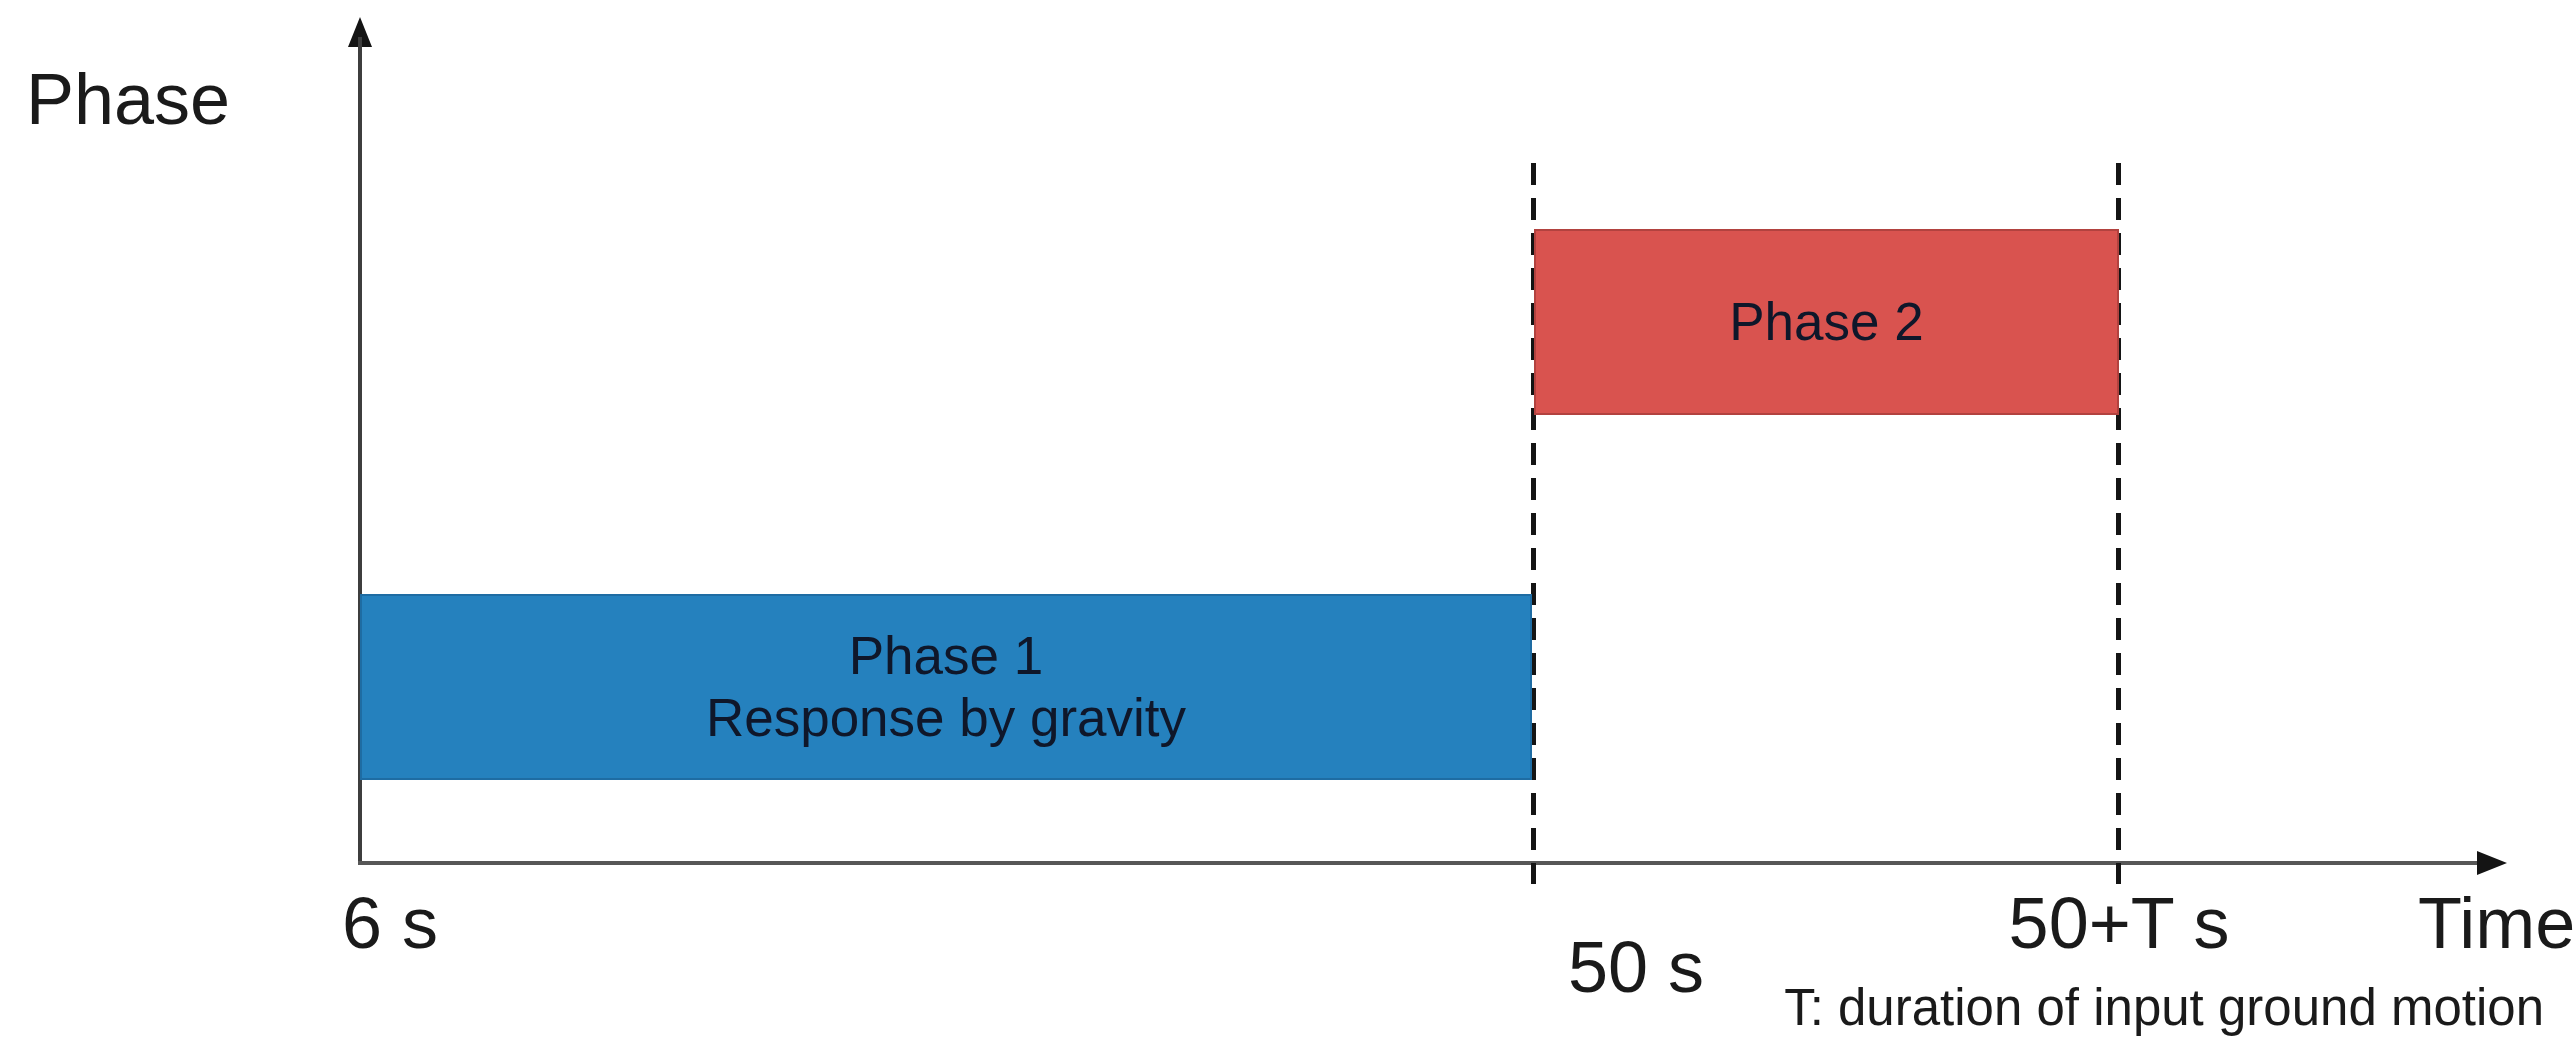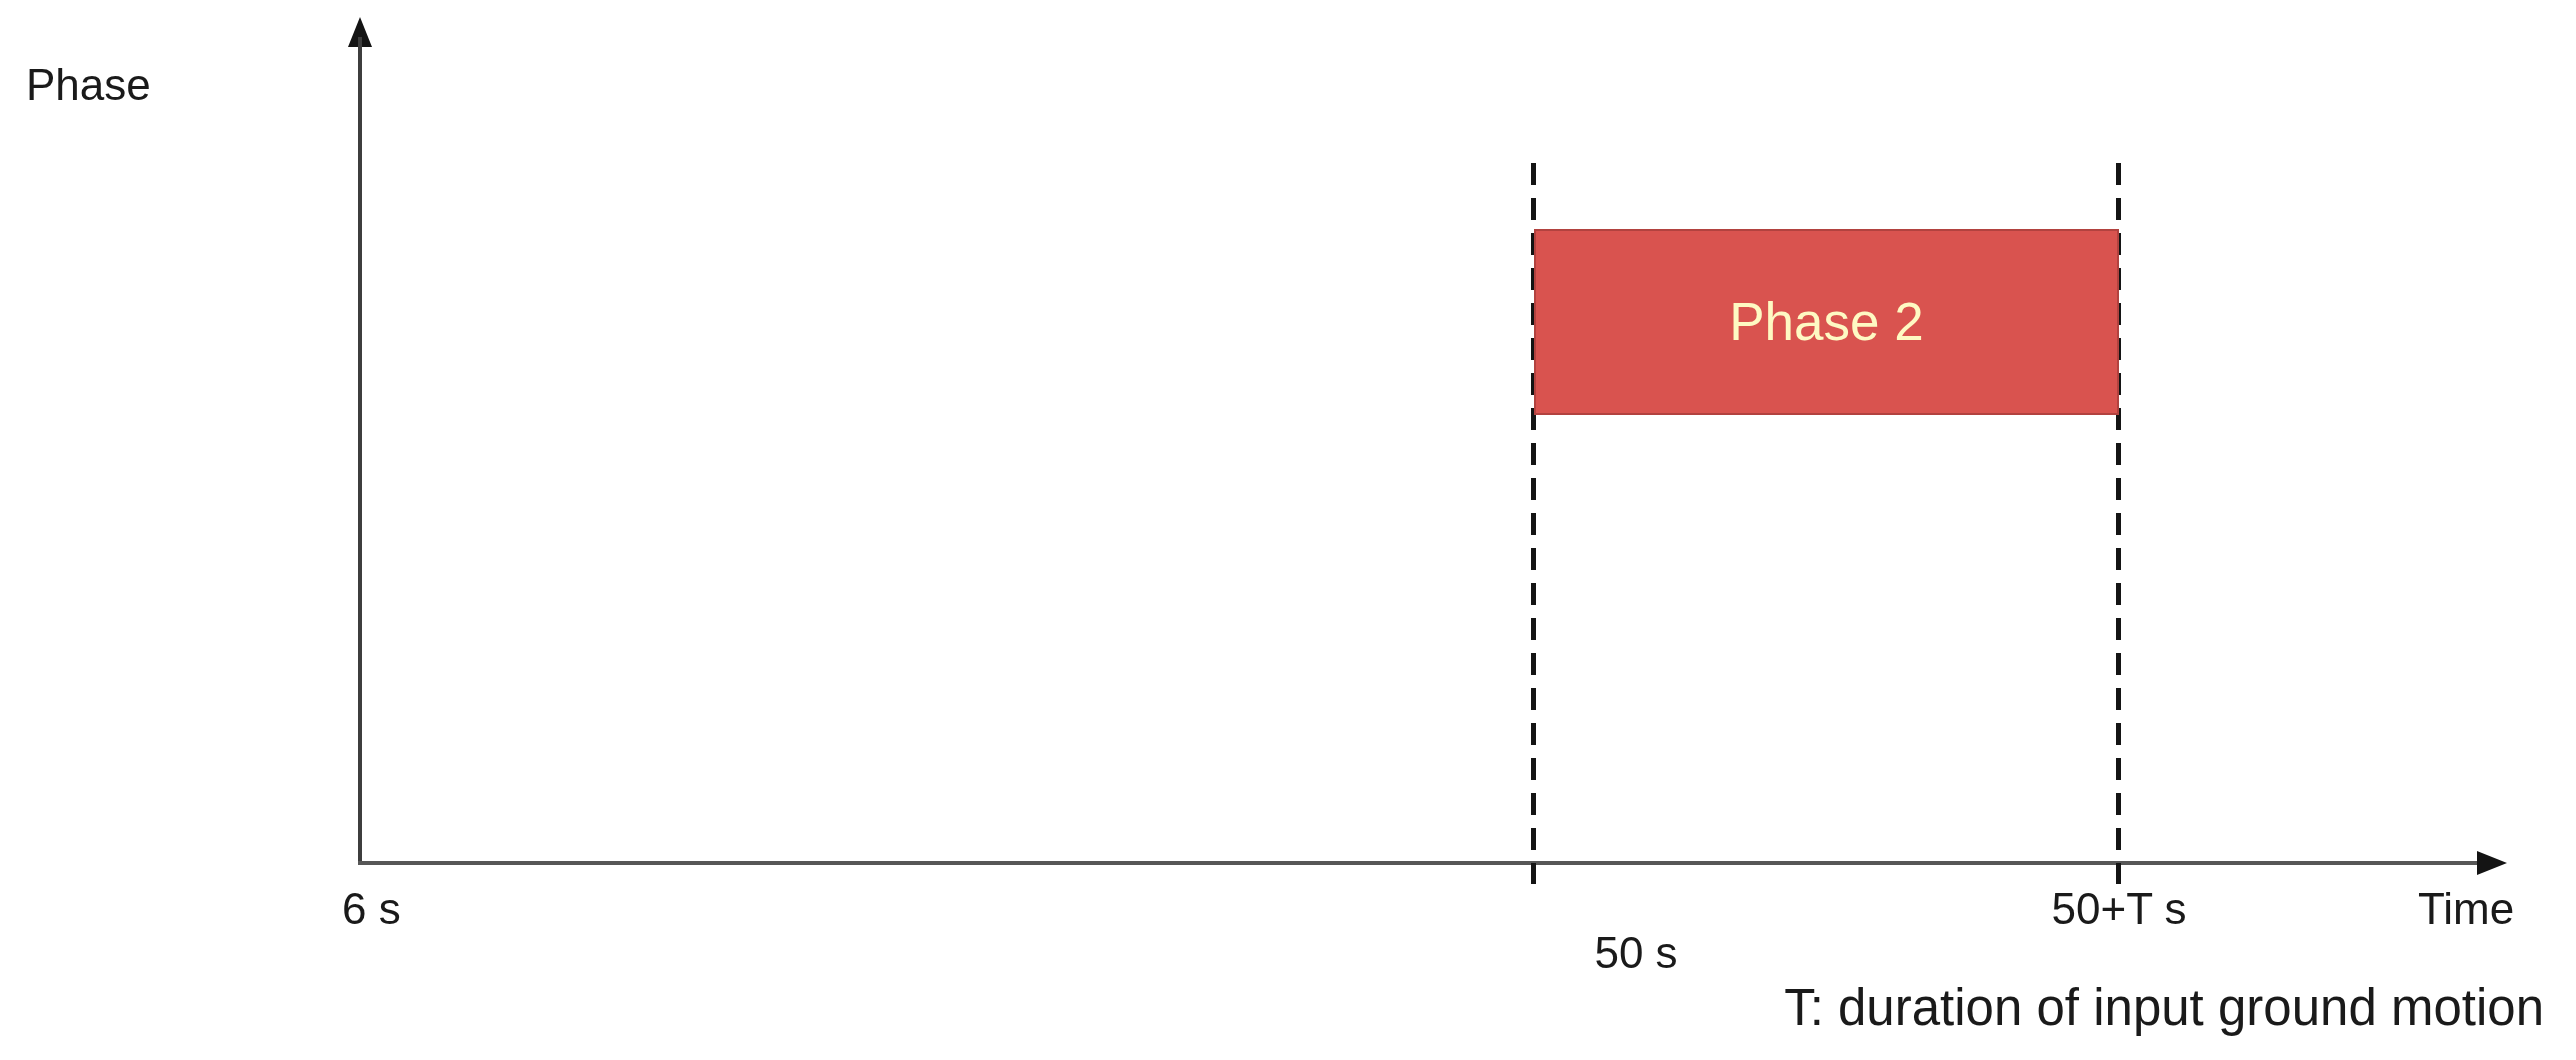--- a/index.html
+++ b/index.html
@@ -70,21 +70,21 @@
 
   
   .phase-box {
     position: absolute;
     box-sizing: border-box;
     display: flex;
     flex-direction: column;
     align-items: center;
     justify-content: center;
     text-align: left;
-    color: #fef9c3;
+    color: #0f172a;
     font-size: 53px;
     line-height: 1.17;
   }
   .phase-box .box-title   { white-space: nowrap; }
   .phase-box .box-subtitle{ }
   .phase1-box {
     left: 360px;
     top: 594px;
     width: 1172px;
     height: 186px;
@@ -97,21 +97,21 @@
     width: 585px;
     height: 186px;
     background: #D9534F;
     border: 2.9px solid #B2423F;
     padding: 0 27px;
   }
 
   
   .axis-title, .tick-label {
     position: absolute;
-    font-size: 44px;
+    font-size: 72px;
     line-height: 1;
     white-space: nowrap;
     color: #1a1a1a;
   }
   .phase-axis-title { left: 26px;  top: 63px; }
   .time-axis-title  { left: 2418px; top: 887px; text-align: center; }
   .tick-0    { left: 342px;  top: 887px; }
   .tick-50   { left: 1636px; top: 887px; transform: translateX(-50%); margin-top: 44px; }
   .tick-50T  { left: 2119px; top: 887px; transform: translateX(-50%); }
 
@@ -134,20 +134,24 @@
   <div class="y-axis-arrow"></div>
   <div class="y-axis-line"></div>
 
   <div class="x-axis-line"></div>
   <div class="x-axis-arrow"></div>
   <div class="axis-title time-axis-title">Time</div>
 
   <div class="dashed-line at-50"></div>
   <div class="dashed-line at-50T"></div>
 
+  <div class="phase-box phase1-box">
+    <div class="box-title">Phase 1</div>
+    <div class="box-subtitle">Response by gravity</div>
+  </div>
 
   <div class="phase-box phase2-box">
     <div class="box-title">Phase 2</div>
   </div>
 
   <div class="tick-label tick-0">6 s</div>
   <div class="tick-label tick-50">50 s</div>
   <div class="tick-label tick-50T">50+T s</div>
 
   <div class="footnote">T: duration of input ground motion</div>

